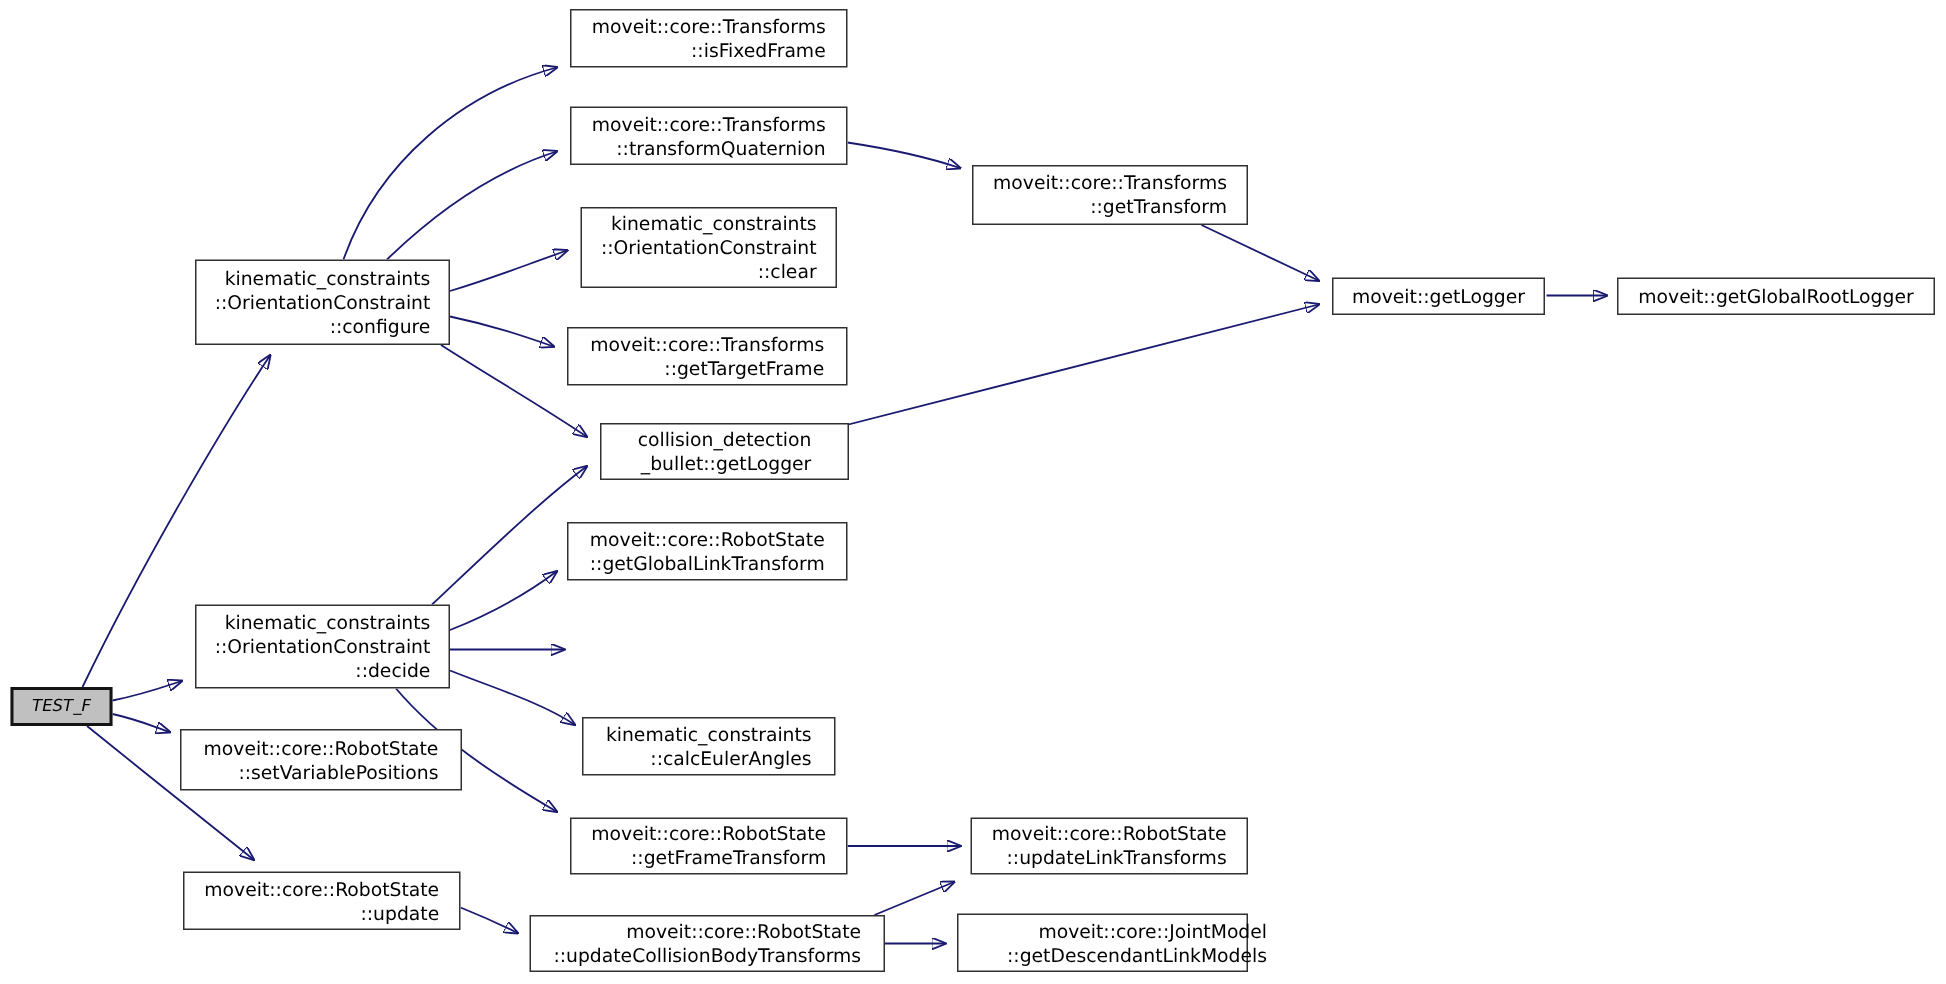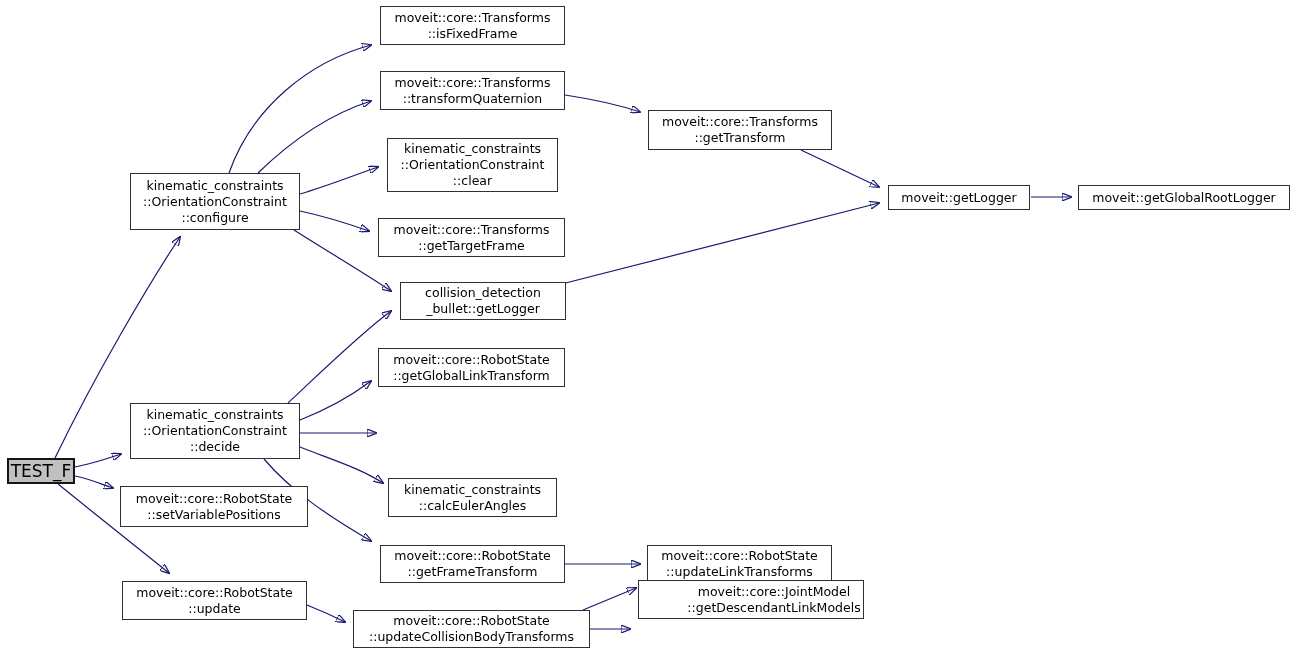--- a/index.html
+++ b/index.html
@@ -12,29 +12,30 @@
   }
   .edges{position:absolute;left:0;top:0;width:1297px;height:656px;z-index:1;}
   .edges path{stroke:var(--edge,#191970);stroke-width:1.2;fill:none;}
   .node{
     position:absolute;z-index:2;
     box-sizing:border-box;
     background:var(--node-fill,#ffffff);
     border:1px solid var(--node-border,#303030);
     color:var(--text,#000000);
     display:flex;align-items:center;justify-content:center;
-    text-align:center;
+    text-align:right;
     font-size:12.5px;line-height:16px;
     white-space:pre-line;
     cursor:pointer;
   }
   .node.highlight{
     background:var(--hl-fill,#c0c0c0);
     border:2px solid #141414;
-    font-size:17px;
+    font-size:11px;
+    font-style:italic;
   }
 </style>
 </head>
 <body>
 
 <div class="stage" style="--edge: #191970; --node-border: #303030; --node-fill: #ffffff; --hl-fill: #c0c0c0; --bg: #ffffff; --text: #000000;">
 
   <svg class="edges" viewBox="0 0 1297 656">
     <defs>
       <marker id="arrow" markerWidth="10" markerHeight="8" refX="9" refY="4" orient="auto" markerUnits="userSpaceOnUse">
@@ -109,20 +110,20 @@
 
   <div class="node" style="left:353px;top:610px;width:237px;height:38px;">moveit::core::RobotState
 ::updateCollisionBodyTransforms</div>
 
   <div class="node" style="left:648px;top:110px;width:184px;height:40px;">moveit::core::Transforms
 ::getTransform</div>
 
   <div class="node" style="left:647px;top:545px;width:185px;height:38px;">moveit::core::RobotState
 ::updateLinkTransforms</div>
 
-  <div class="node" style="left:638px;top:580px;width:226px;height:39px;padding-left:46px;">moveit::core::JointModel
+  <div class="node" style="left:638px;top:609px;width:194px;height:39px;padding-left:46px;">moveit::core::JointModel
 ::getDescendantLinkModels</div>
 
   <div class="node" style="left:888px;top:185px;width:142px;height:25px;">moveit::getLogger</div>
 
   <div class="node" style="left:1078px;top:185px;width:212px;height:25px;">moveit::getGlobalRootLogger</div>
 
 </div>
 
 </body></html>

